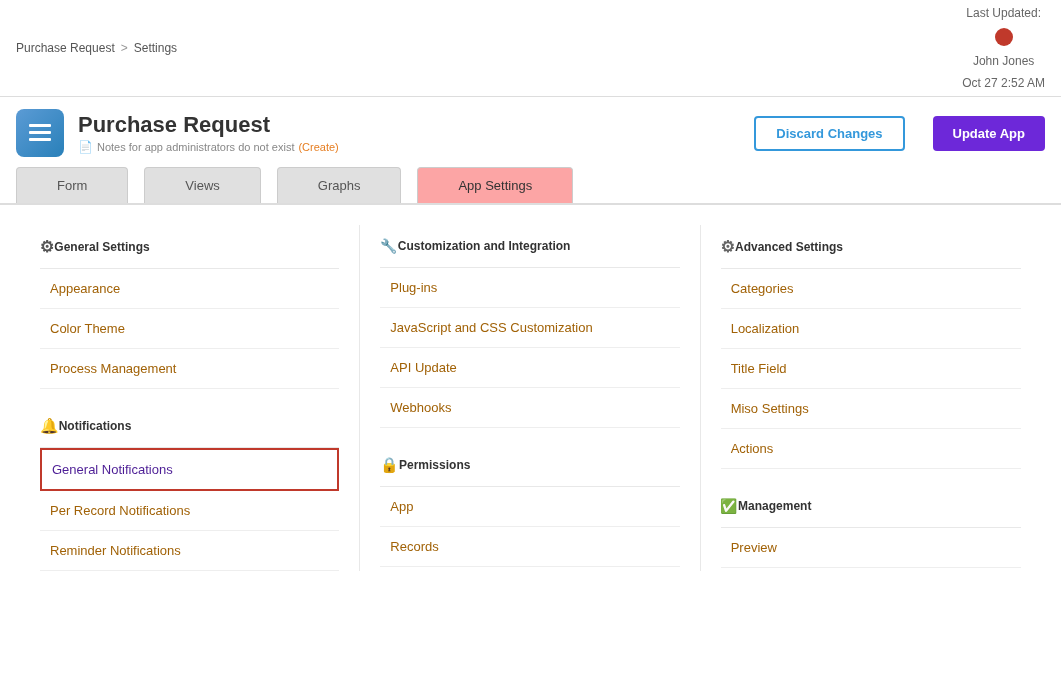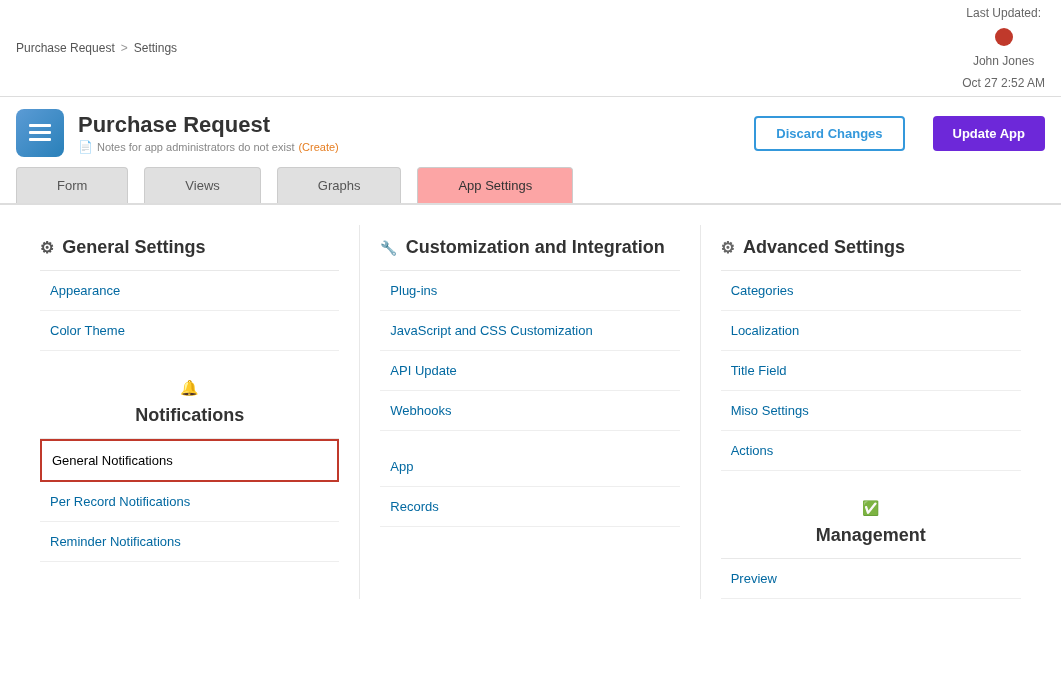--- a/index.html
+++ b/index.html
@@ -57,36 +57,36 @@
     }
 
     .settings-grid {
       display: grid; grid-template-columns: 1fr 1fr 1fr; gap: 0;
     }
 
     .settings-col { padding: 0 20px; border-right: 1px solid #e8e8e8; }
     .settings-col:last-child { border-right: none; }
 
     .section-header {
-      display: flex; align-items: center; gap: 8px;
-      font-size: 18px; font-weight: bold; color: #333;
+      display: flex; align-items: center; 
+      font-size: 12px; font-weight: bold; color: #333;
       padding: 12px 0 12px 0; border-bottom: 1px solid #e8e8e8; margin-bottom: 0;
     }
     .section-icon { color: #555; font-size: 16px; }
 
     .menu-item {
       display: block; padding: 12px 10px; border-bottom: 1px solid #eee;
-      color: #0369a1; cursor: pointer; font-size: 13px;
+      color: #a16207; cursor: pointer; font-size: 13px;
     }
     .menu-item.selected {
-      border: 2px solid #c0392b; color: #000000;
+      border: 2px solid #c0392b; color: #4c1d95;
     }
 
     .sub-section { margin-top: 16px; }
-    .sub-section .section-header { margin-top: 0; flex-direction: column; }
+    .sub-section .section-header { margin-top: 0; }
 
     
     .icon-gear::before { content: '⚙'; font-size: 16px; }
     .icon-wrench::before { content: '🔧'; font-size: 14px; }
     .icon-adv::before { content: '⚙'; font-size: 16px; color: #666; }
     .icon-bell::before { content: '🔔'; font-size: 15px; }
     .icon-lock::before { content: '🔒'; font-size: 15px; }
     .icon-check::before { content: '✅'; font-size: 14px; }
     .icon-doc::before { content: '📄'; font-size: 12px; }
   </style>
@@ -143,20 +143,21 @@
 <div class="content">
   <div class="settings-grid">
 
     <div class="settings-col">
       <div class="section-header">
         <span class="section-icon icon-gear"></span>
         <span>General Settings</span>
       </div>
       <div class="menu-item">Appearance</div>
       <div class="menu-item">Color Theme</div>
+      <div class="menu-item">Process Management</div>
 
       <div class="sub-section">
         <div class="section-header">
           <span class="section-icon icon-bell"></span>
           <span>Notifications</span>
         </div>
         <div class="menu-item selected">General Notifications</div>
         <div class="menu-item">Per Record Notifications</div>
         <div class="menu-item">Reminder Notifications</div>
       </div>
@@ -166,20 +167,24 @@
       <div class="section-header">
         <span class="section-icon icon-wrench"></span>
         <span>Customization and Integration</span>
       </div>
       <div class="menu-item">Plug-ins</div>
       <div class="menu-item">JavaScript and CSS Customization</div>
       <div class="menu-item">API Update</div>
       <div class="menu-item">Webhooks</div>
 
       <div class="sub-section">
+        <div class="section-header">
+          <span class="section-icon icon-lock"></span>
+          <span>Permissions</span>
+        </div>
         <div class="menu-item">App</div>
         <div class="menu-item">Records</div>
       </div>
     </div>
 
     <div class="settings-col">
       <div class="section-header">
         <span class="section-icon icon-adv"></span>
         <span>Advanced Settings</span>
       </div>

